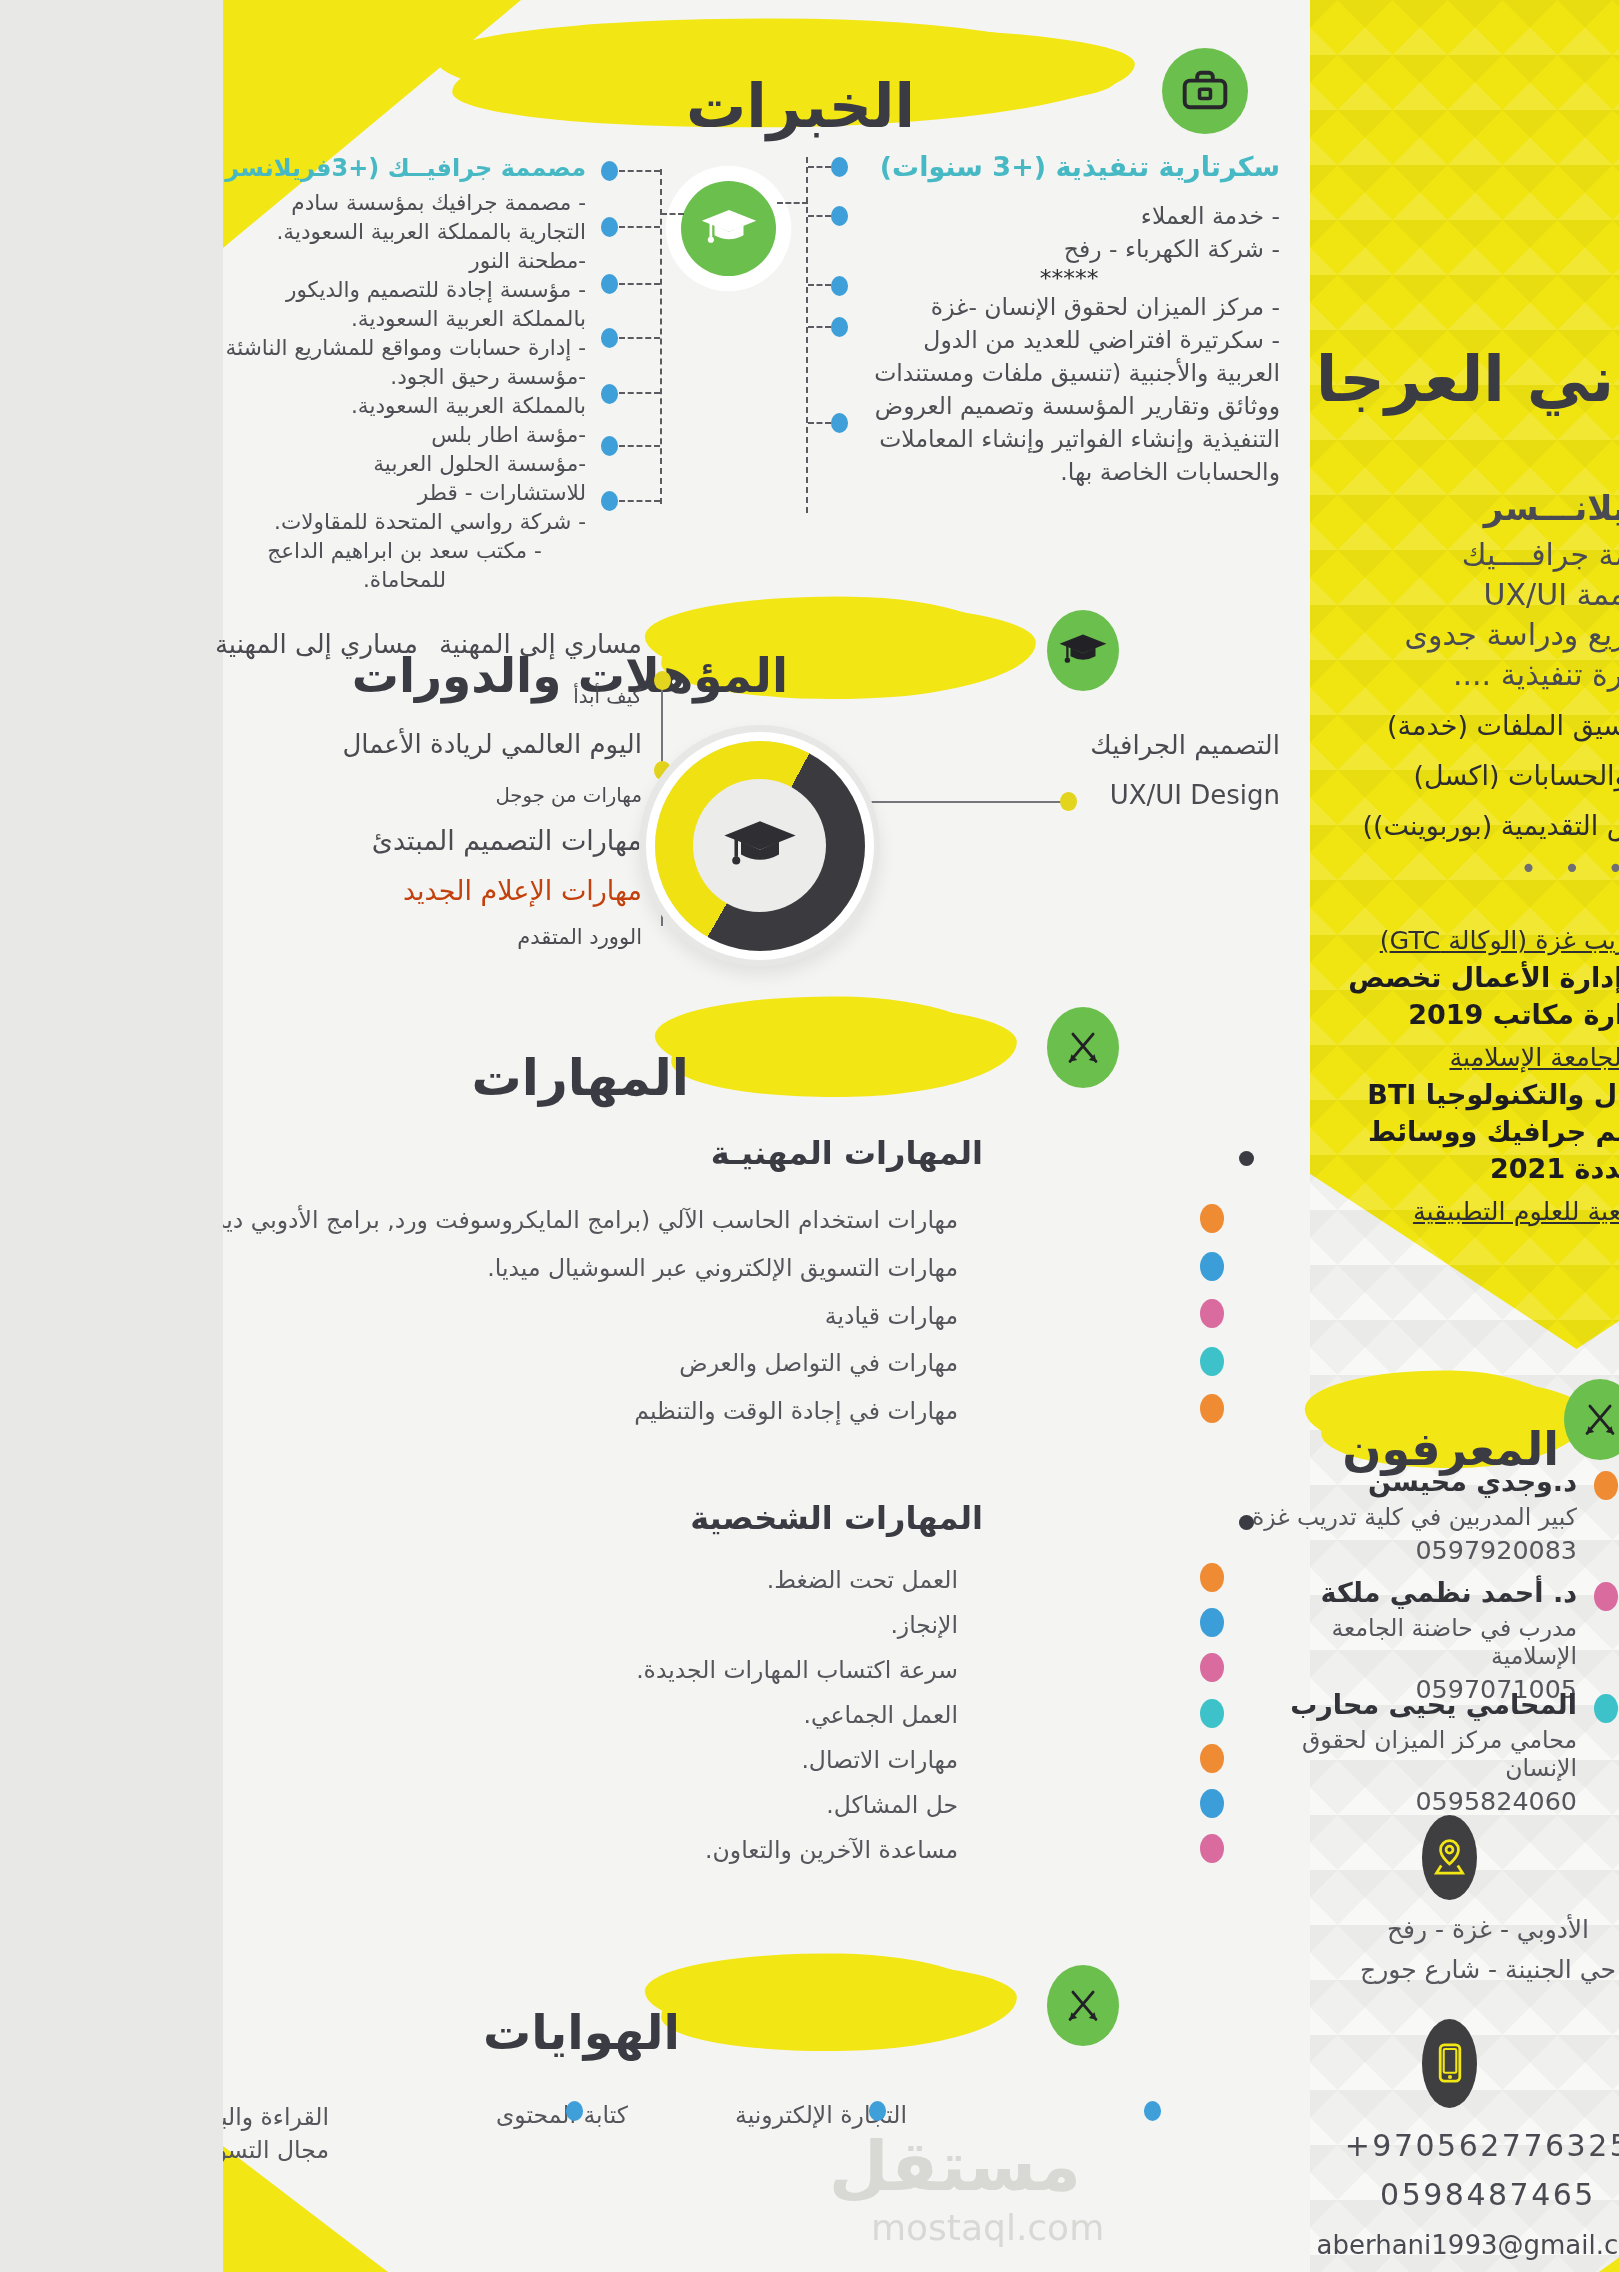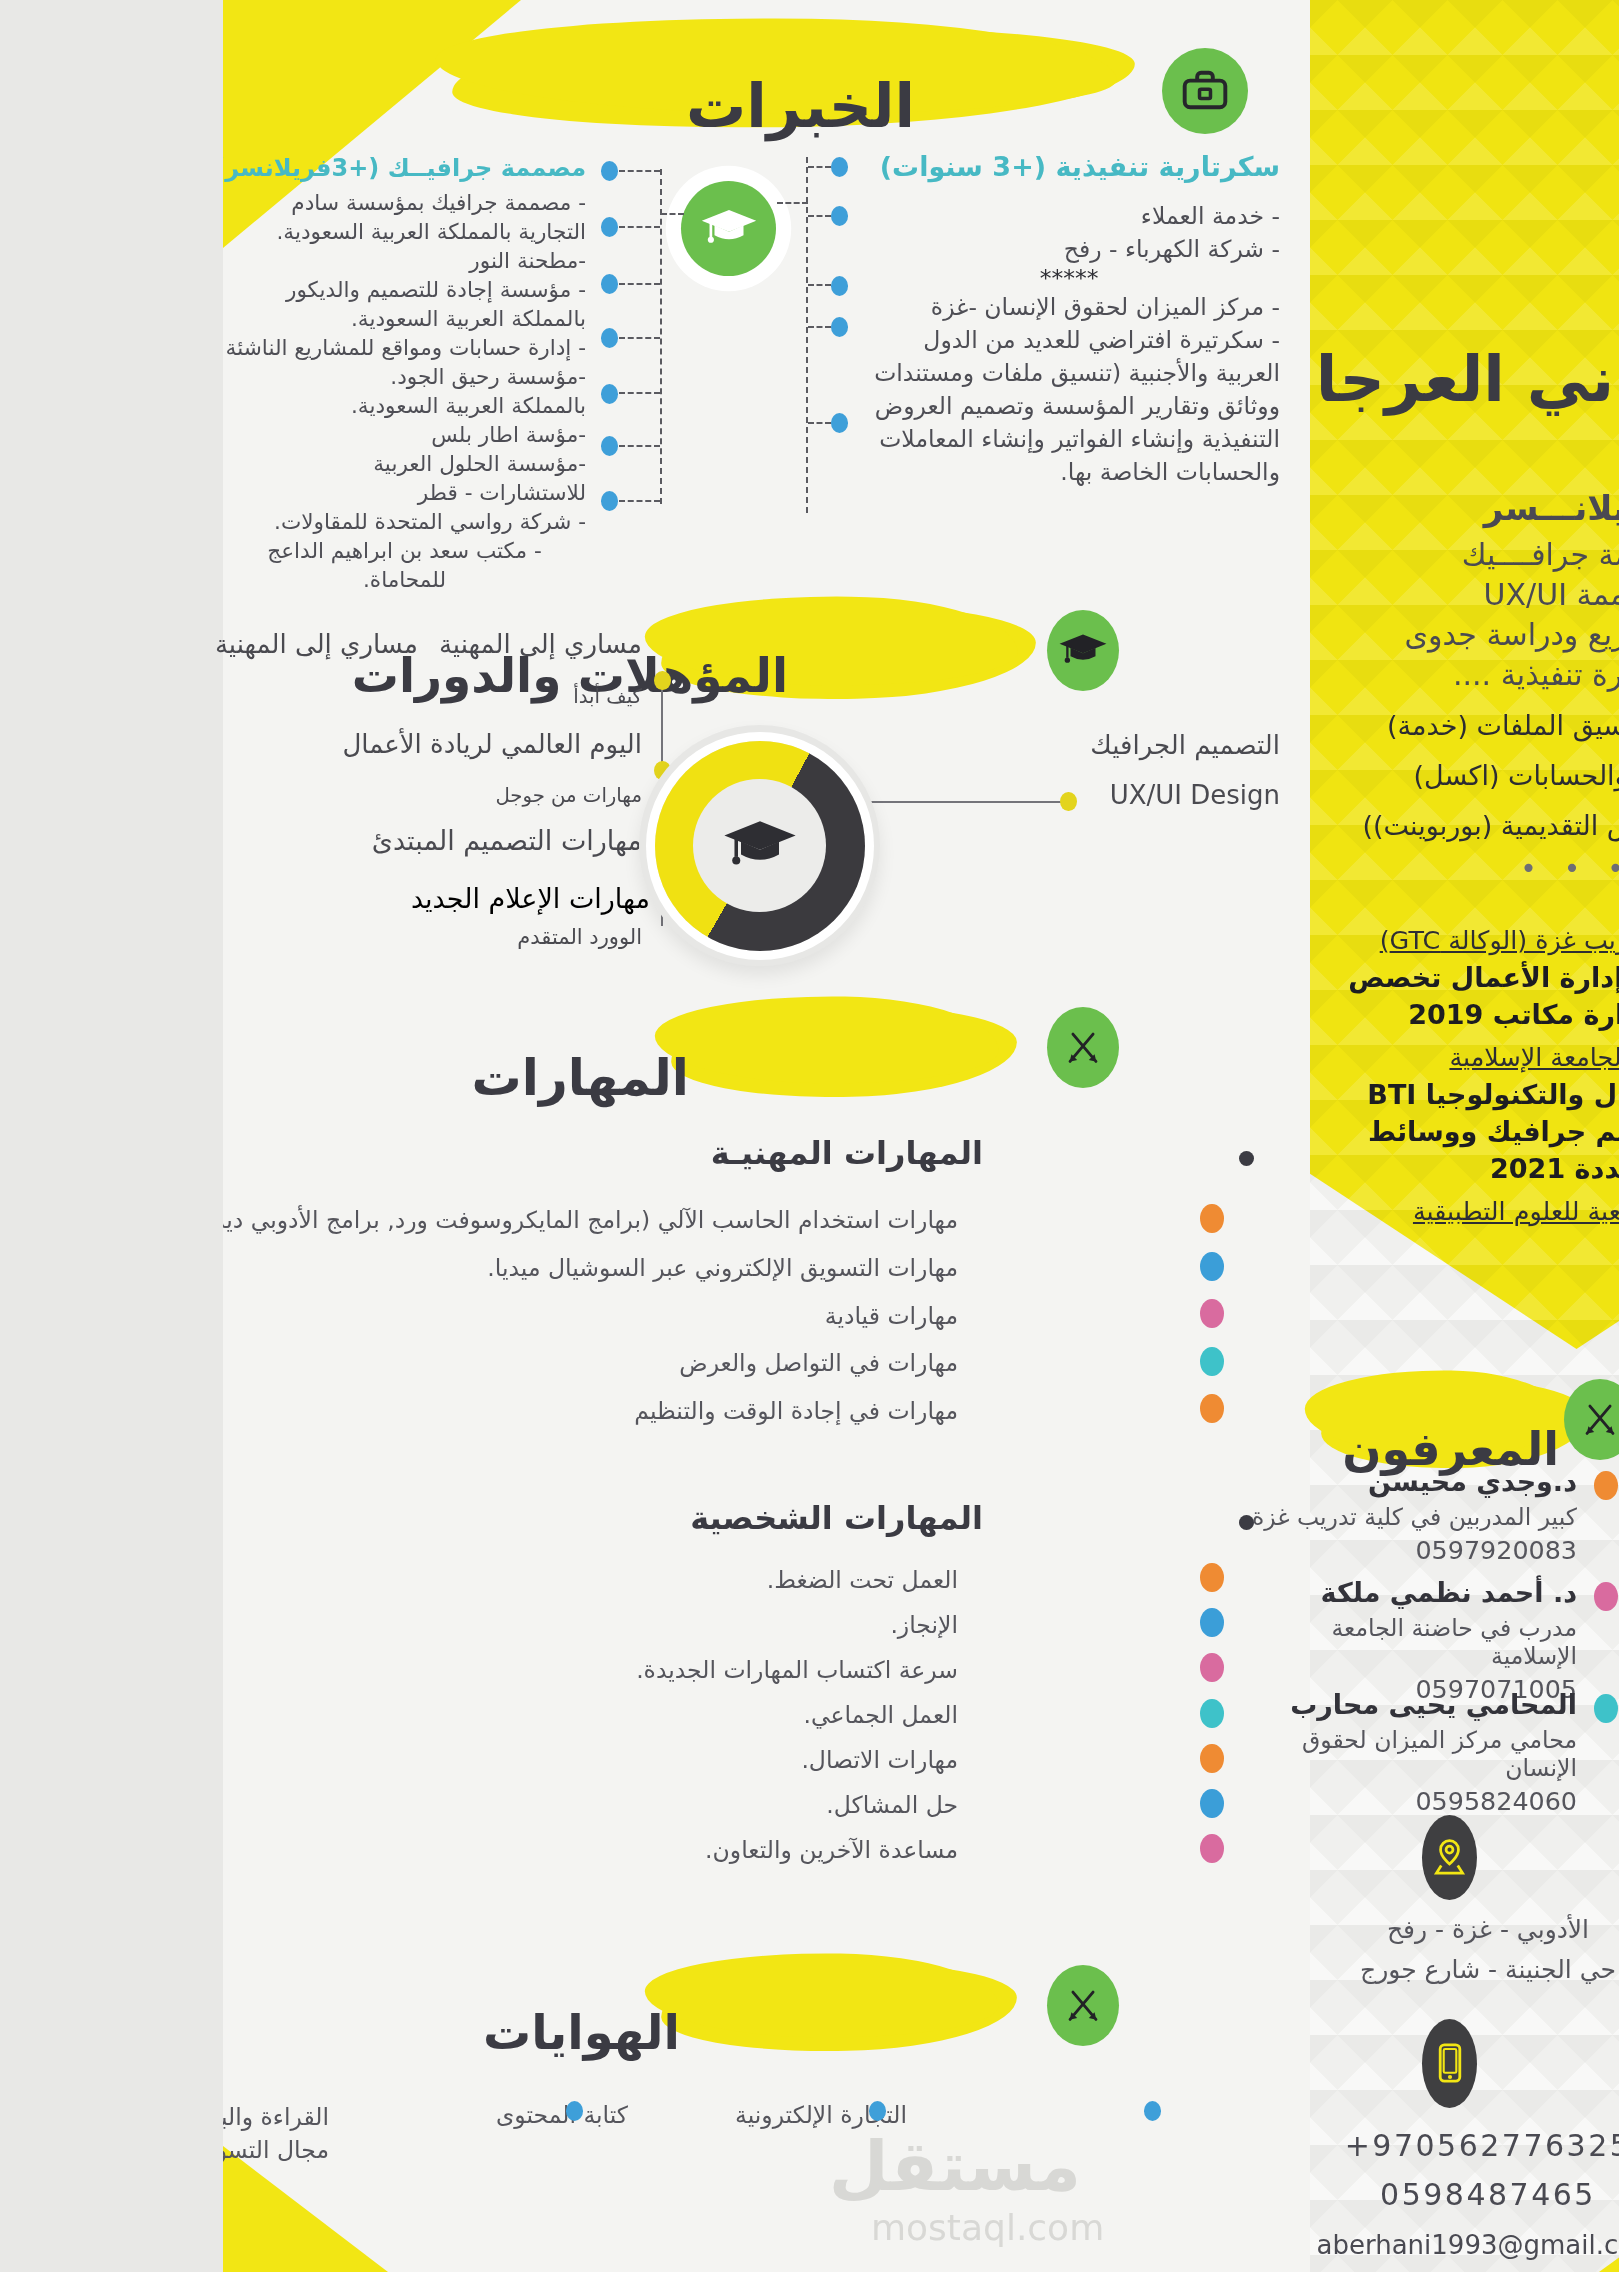--- a/index.html
+++ b/index.html
@@ -151,21 +151,21 @@
   </div>
 
   <div class="abs" style="left:0;top:0;width:419px;text-align:right;">
     <p class="abs" style="right:1201px;top:629px;font-size:26px;color:#4a4a50;margin:0;width:419px;position:fixed;">مساري إلى المهنية</p>
   </div>
   <p class="abs" style="left:0;top:629px;width:419px;text-align:right;font-size:26px;color:#4a4a50;margin:0;">مساري إلى المهنية</p>
   <p class="abs" style="left:0;top:685px;width:419px;text-align:right;font-size:19.7px;color:#4a4a50;margin:0;">كيف أبدأ</p>
   <p class="abs" style="left:0;top:729px;width:419px;text-align:right;font-size:26px;color:#4a4a50;margin:0;">اليوم العالمي لريادة الأعمال</p>
   <p class="abs" style="left:0;top:784px;width:419px;text-align:right;font-size:19.7px;color:#4a4a50;margin:0;">مهارات من جوجل</p>
   <p class="abs" style="left:0;top:825px;width:419px;text-align:right;font-size:27px;color:#4a4a50;margin:0;">مهارات التصميم المبتدئ</p>
-  <p class="abs" style="left:0;top:875px;width:419px;text-align:right;font-size:27px;color:#000000;margin:8px;">مهارات الإعلام الجديد</p>
+  <p class="abs" style="left:0;top:875px;width:419px;text-align:right;font-size:27px;color:#c2410c;margin:0;">مهارات الإعلام الجديد</p>
   <p class="abs" style="left:0;top:925px;width:419px;text-align:right;font-size:21px;color:#4a4a50;margin:0;">الوورد المتقدم</p>
 
   <div class="thin-v" style="left:438px;top:678px;height:248px;"></div>
   <div class="thin-h" style="left:641px;top:801px;width:204px;"></div>
   <div class="dot y-dot" style="left:431px;top:671px;"></div>
   <div class="dot y-dot" style="left:431px;top:761px;"></div>
   <div class="dot y-dot" style="left:431px;top:832px;"></div>
   <div class="dot y-dot" style="left:837px;top:792px;"></div>
 
   <div class="abs" style="left:416px;top:725px;width:241px;height:241px;border-radius:50%;background:#e7e7e5;box-shadow:0 9px 16.5px rgba(0,0,0,.08);"></div>

